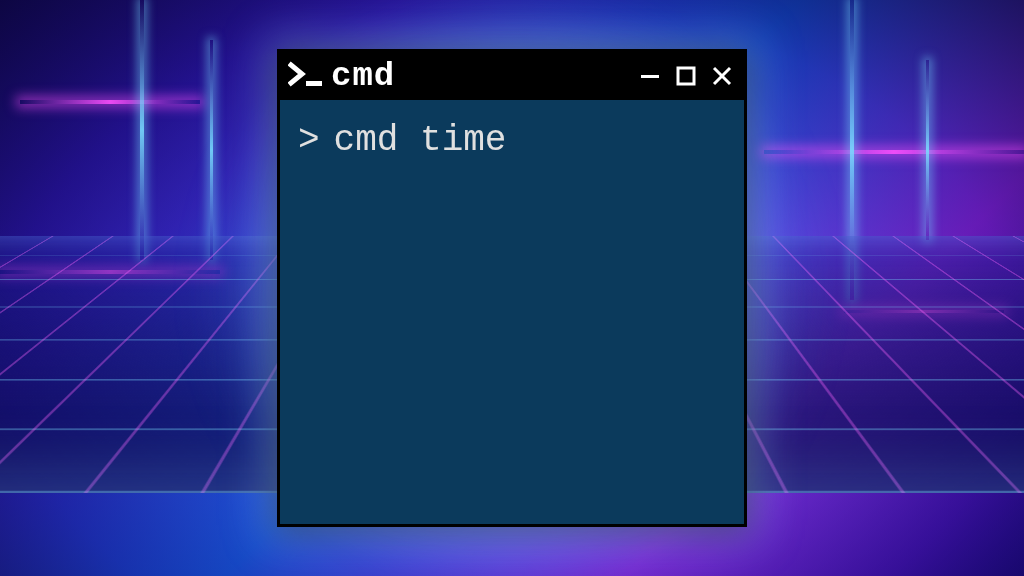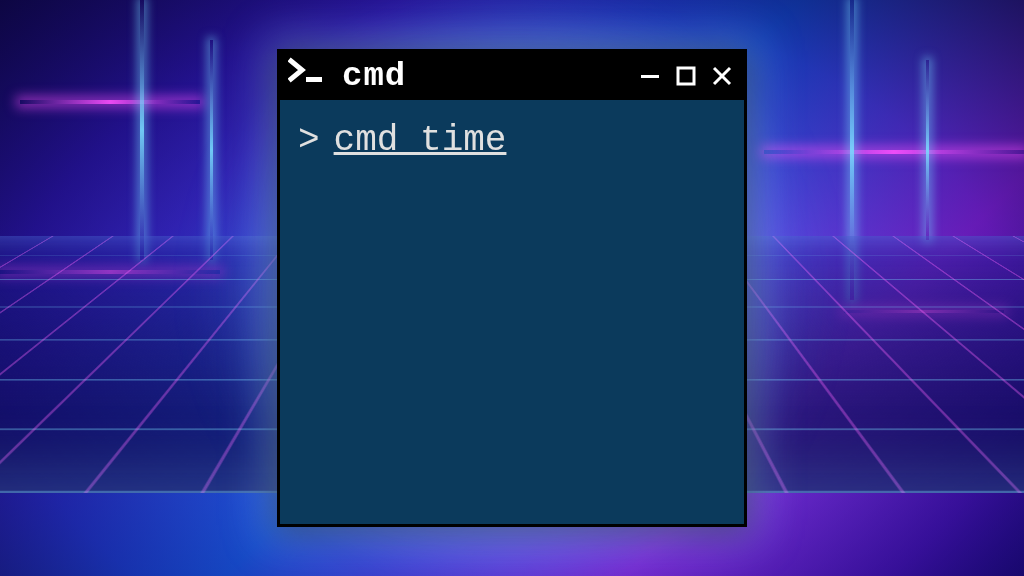--- a/index.html
+++ b/index.html
@@ -68,22 +68,22 @@
     .titlebar {
       height:48px;
       background:#000;
       display:flex;
       align-items:center;
       justify-content:space-between;
       padding:0 10px 0 8px;
     }
     .titlebar-left {
       display:flex;
-      align-items:flex-start;
-      gap:14px;
+      align-items:center;
+      gap:3px;
       color:#fff;
       font-size:34px;
       font-weight:bold;
       letter-spacing:1px;
     }
     .title-icon {
       display:inline-flex;
       align-items:center;
       color:#fff;
     }
@@ -112,21 +112,21 @@
       color:#e0e0e0;
       font-size:36px;
       font-family:'Consolas','Courier New',monospace;
     }
     .cmd-line {
       display:flex;
       align-items:baseline;
       gap:14px;
     }
     .prompt-char { color:#e0e0e0; }
-    .cmd-text { color:#e0e0e0; white-space:pre;text-decoration:underline; }
+    .cmd-text { color:#e0e0e0; white-space:pre; }
   </style>
 </head>
 <body>
 
 <div class="desktop">
   <div class="neon-line neon-h1"></div>
   <div class="neon-line neon-h2"></div>
   <div class="neon-line neon-h3"></div>
   <div class="neon-line neon-h4"></div>
   <div class="neon-v neon-v1"></div>

